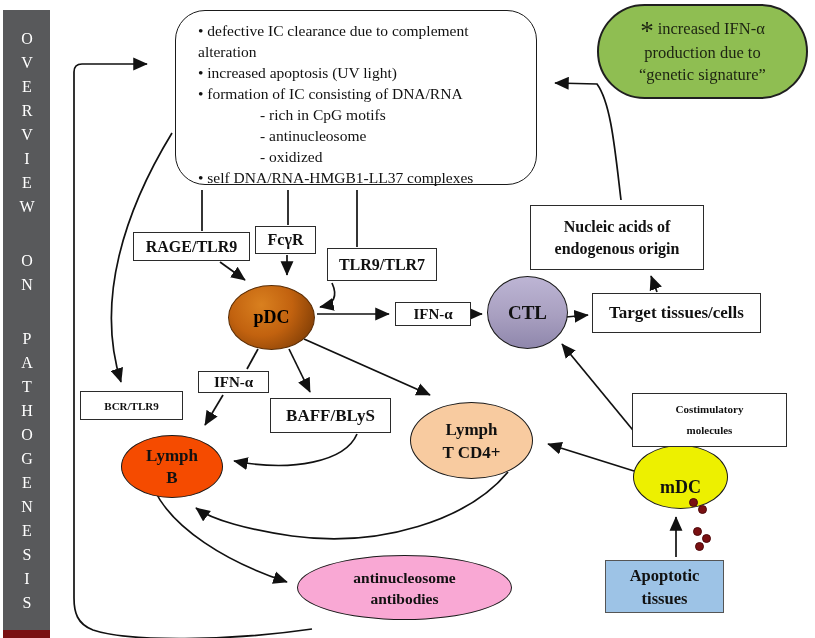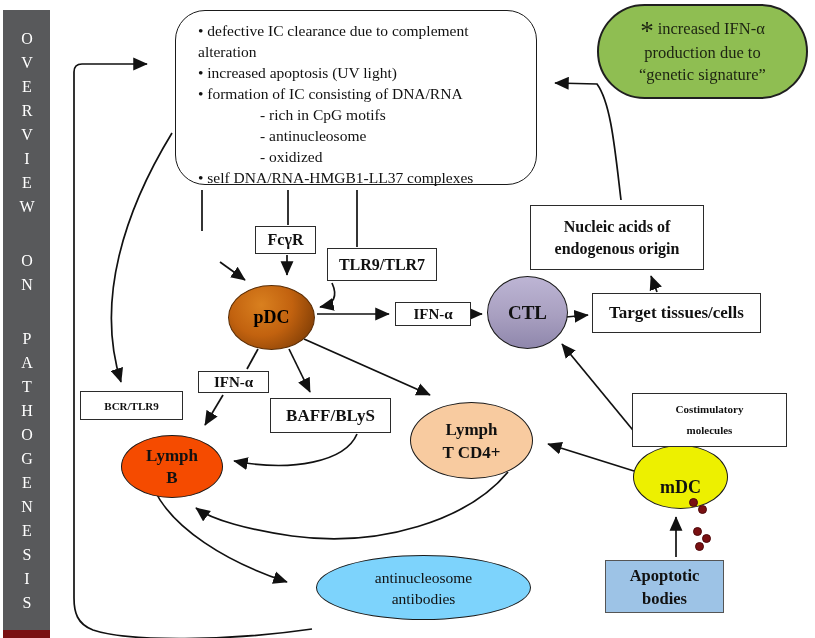--- a/index.html
+++ b/index.html
@@ -44,23 +44,23 @@
   #pdc{left:228px;top:285px;width:87px;height:65px;border:1px solid #5a2d05;font-size:18px;color:#000;
        background:radial-gradient(circle at 38% 30%, #d9801f 0%, #c2620f 45%, #8a4307 80%, #6f3305 100%);}
   #ctl{left:487px;top:276px;width:81px;height:73px;border:1.6px solid #1a1a1a;font-size:19px;
        background:linear-gradient(180deg,#bdb5d4 0%,#a89fc0 55%,#8f87ac 100%);}
   #lymph-b{left:121px;top:435px;width:102px;height:63px;border:1.8px solid #1a1a1a;font-size:17px;
            line-height:22px;background:#F54B00;}
   #lymph-t{left:410px;top:402px;width:123px;height:77px;border:1.8px solid #1a1a1a;font-size:17px;
            line-height:23px;background:#F8CBA0;}
   #mdc{left:633px;top:445px;width:95px;height:64px;border:1.6px solid #1a1a1a;font-size:18px;
        background:#EDF000;justify-content:flex-end;padding-bottom:10px;}
-  #antinucleosome{left:316px;top:555px;width:215px;height:65px;border:1.6px solid #1a1a1a;font-size:15.5px;
-                  line-height:21px;background:#7dd3fc;z-index:2;border-radius:50%;display:flex;
-                  flex-direction:column;align-items:center;justify-content:center;font-weight:normal;}
+  #antinucleosome{left:297px;top:555px;width:215px;height:65px;border:1.6px solid #1a1a1a;font-size:15.5px;
+                  line-height:21px;background:#f9a8d4;z-index:2;border-radius:50%;display:flex;
+                  flex-direction:column;align-items:center;justify-content:center;font-weight:bold;}
   .dot{width:9px;height:9px;border-radius:50%;background:#7A1012;border:1px solid #4d080a;z-index:4;}
 </style>
 </head>
 <body>
 
 <div id="stage">
 
   <svg id="arrows" viewBox="0 0 815 638" xmlns="http://www.w3.org/2000/svg">
     <defs>
       <marker id="ah" viewBox="0 0 10 8" refX="8.5" refY="4" markerWidth="9.5" markerHeight="8" orient="auto-start-reverse">
@@ -112,39 +112,40 @@
   </div>
 
   <div id="green-note" class="abs">
     <div>
       <span class="star">*</span><span>increased IFN-α</span>
     </div>
     <div>production due to</div>
     <div>“genetic signature”</div>
   </div>
 
+  <div id="rage-box" class="wbox abs">RAGE/TLR9</div>
   <div id="fcgr-box" class="wbox abs">FcγR</div>
   <div id="tlr97-box" class="wbox abs">TLR9/TLR7</div>
   <div id="ifn-top-box" class="wbox abs">IFN-α</div>
   <div id="ifn-mid-box" class="wbox abs">IFN-α</div>
   <div id="bcr-box" class="wbox abs">BCR/TLR9</div>
   <div id="baff-box" class="wbox abs">BAFF/BLyS</div>
 
   <div id="nucleic-box" class="wbox abs">
     <div>Nucleic acids of</div>
     <div>endogenous origin</div>
   </div>
   <div id="target-box" class="wbox abs">Target tissues/cells</div>
   <div id="costim-box" class="wbox abs">
     <div>Costimulatory</div>
     <div>molecules</div>
   </div>
   <div id="apoptotic-box" class="wbox abs">
     <div>Apoptotic</div>
-    <div>bodies</div>
+    <div>tissues</div>
   </div>
 
   <div id="pdc" class="cell abs">pDC</div>
   <div id="ctl" class="cell abs">CTL</div>
   <div id="lymph-b" class="cell abs">
     <div>Lymph</div>
     <div>B</div>
   </div>
   <div id="lymph-t" class="cell abs">
     <div>Lymph</div>

